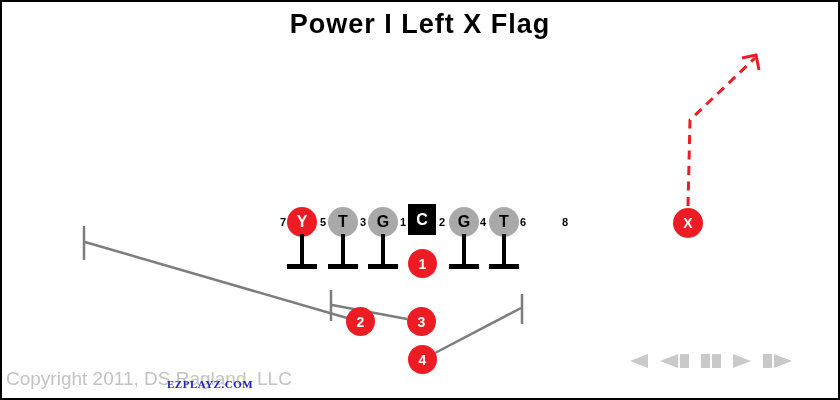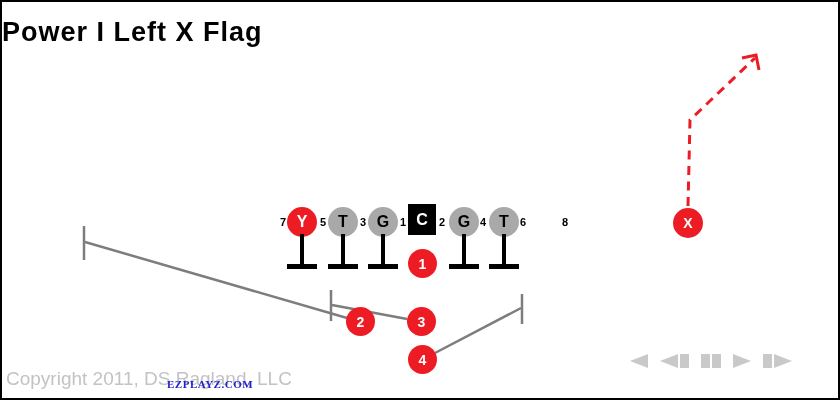--- a/index.html
+++ b/index.html
@@ -2,21 +2,21 @@
 <html><head>
 <meta charset="utf-8">
 <style>
   * { margin:0; padding:0; box-sizing:border-box; }
   body { background:#dddddd; font-family:"Liberation Sans", sans-serif; }
   .stage {
     position:relative; width:840px; height:400px; background:#ffffff;
     border:2px solid #000; overflow:hidden;
   }
   .title {
-    position:absolute; top:15px; left:0; width:100%; 
+    position:absolute; top:7px; left:0; width:100%; text-align:center;
     font-size:27px; font-weight:bold; color:#000; letter-spacing:1px;
   }
   
   .routes { position:absolute; left:0; top:0; width:840px; height:400px; }
   
   .p {
     position:absolute; width:30px; height:30px; border-radius:50%;
     display:flex; align-items:center; justify-content:center;
     font-weight:bold; font-size:16px;
   }

